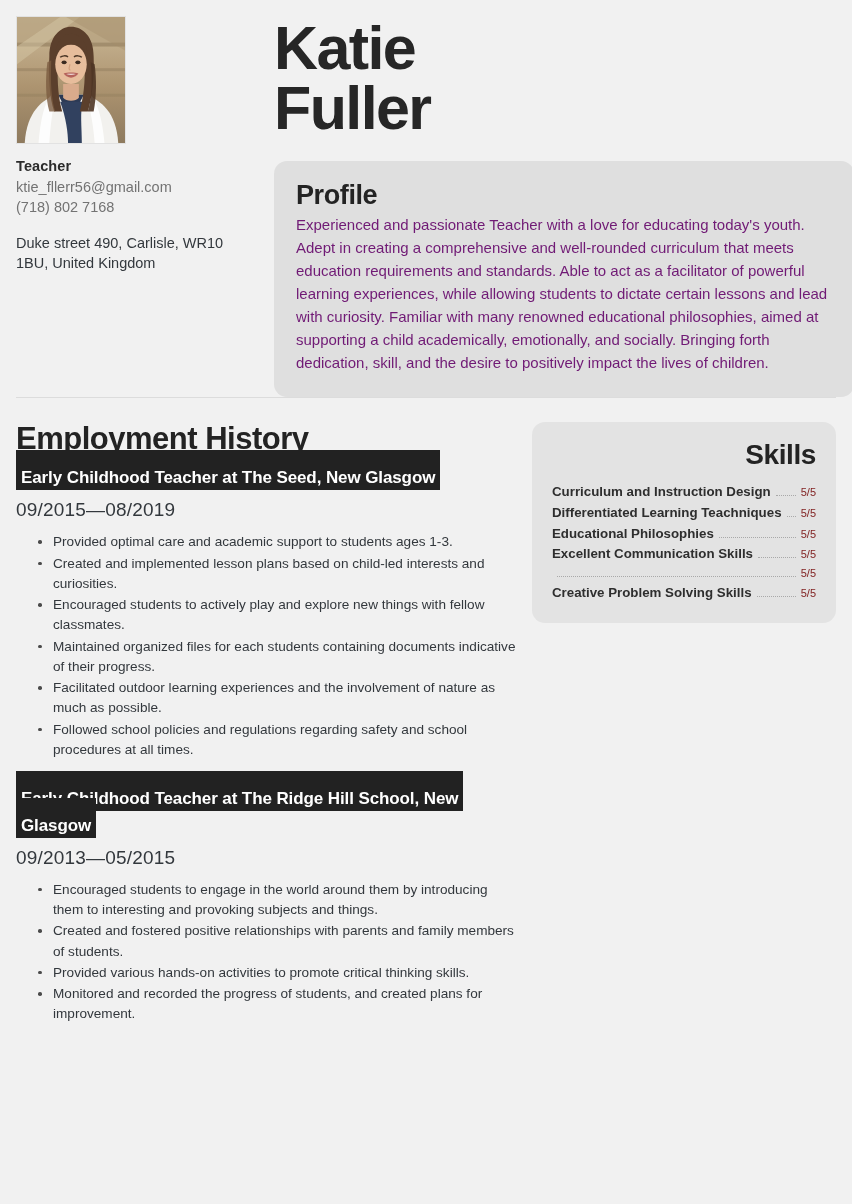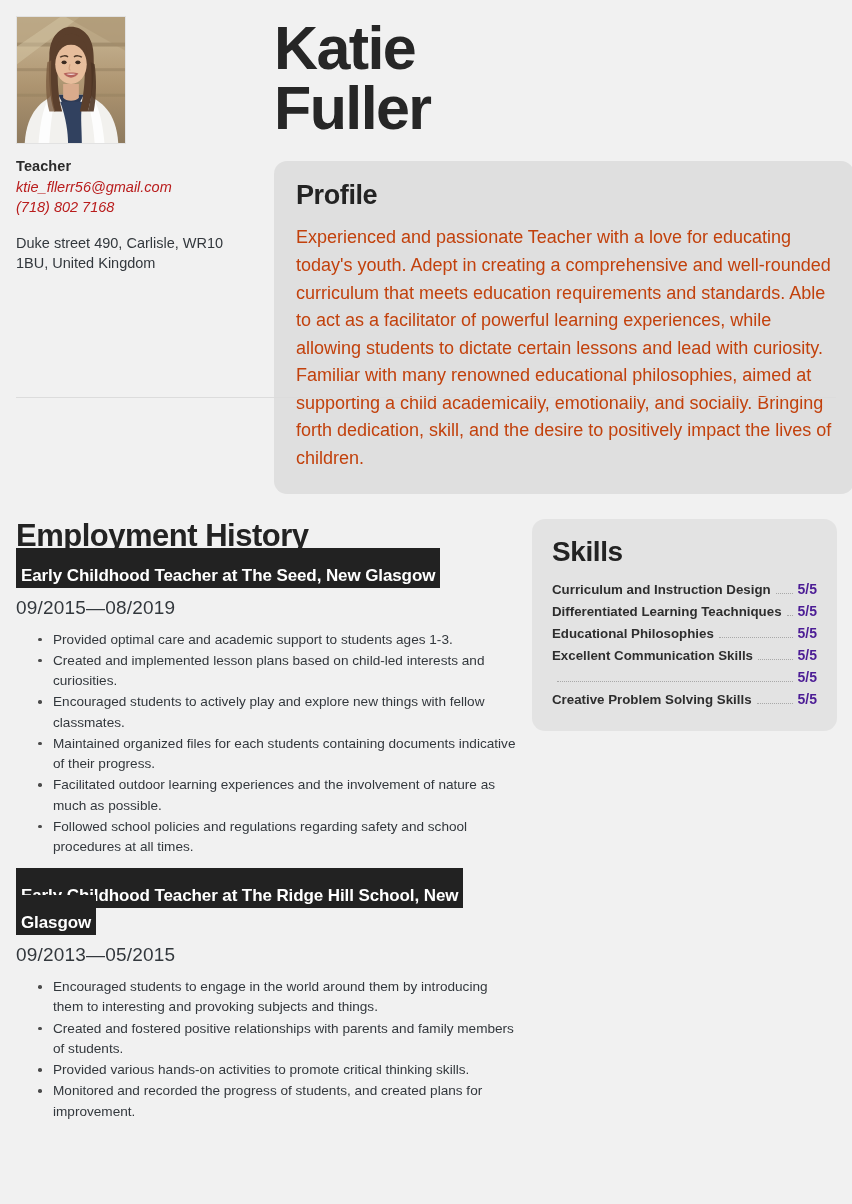--- a/index.html
+++ b/index.html
@@ -38,23 +38,22 @@
   .contact { margin-top: 12px; }
   .role {
     font-size: 14.5px;
     font-weight: bold;
     color: #2b2b2b;
     line-height: 1.42;
     letter-spacing: .1px;
   }
   .contact-line {
     font-size: 14.5px;
-    color: #b91c1c;
+    color: #737373;
     line-height: 1.42;
-    font-style: italic;
   }
   .contact-gap { height: 15px; }
   .address {
     font-size: 14.5px;
     color: #33383d;
     line-height: 1.42;
     max-width: 215px;
   }
 
   .right-col { flex: 1; padding-left: 18px; }
@@ -78,24 +77,24 @@
     width: 580px;
   }
   .card-title {
     font-size: 27px;
     font-weight: bold;
     color: #232323;
     letter-spacing: -0.4px;
     line-height: 1.1;
   }
   .profile-text {
-    margin-top: 14px;
-    font-size: 18px;
+    margin-top: 4px;
+    font-size: 15px;
     line-height: 1.53;
-    color: #c2410c;
+    color: #701a75;
   }
 
   
   .divider {
     position: absolute;
     left: 16px;
     right: 16px;
     top: 397px;
     height: 1px;
     background: #dcdcdc;
@@ -175,40 +174,40 @@
     border-radius: 13px;
     padding: 18px 20px 20px 20px;
   }
   .skills-title {
     font-size: 28px;
     font-weight: bold;
     color: #232323;
     letter-spacing: -0.4px;
     margin-bottom: 11px;
     line-height: 1.1;
+    text-align: right;
   }
   .skill-row {
     display: flex;
     align-items: baseline;
     font-size: 13.3px;
     line-height: 1.57;
     color: #2e2e2e;
   }
   .skill-name { font-weight: bold; white-space: nowrap; }
   .skill-dots {
     flex: 1;
     border-bottom: 1.5px dotted #a9a9a9;
     margin: 0 5px 4px 5px;
     min-width: 6px;
   }
   .skill-rating {
-    color: #4c1d95;
+    color: #7f1d1d;
     white-space: nowrap;
-    font-size: 14px;
-    font-weight: bold;
+    font-size: 11px;
   }
 </style>
 </head>
 <body>
 
 <div class="page">
 
   <div class="header">
 
     <div class="left-col">

